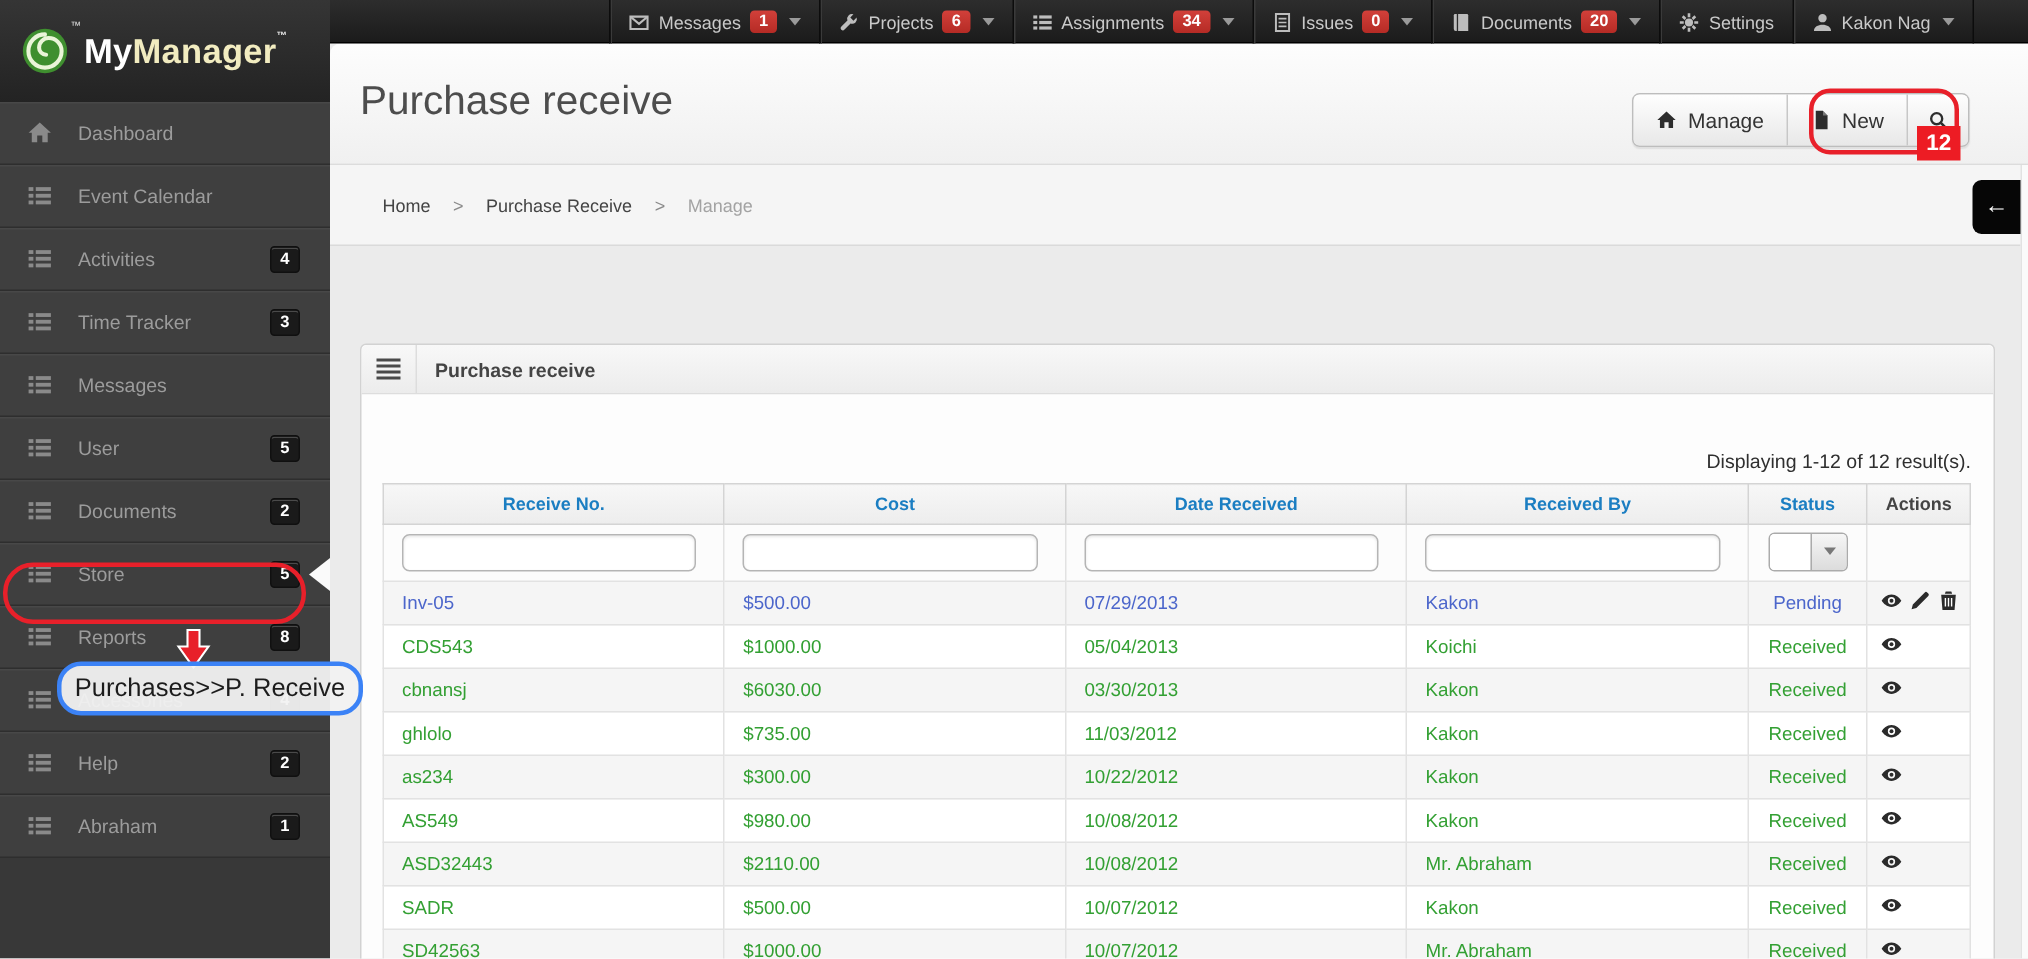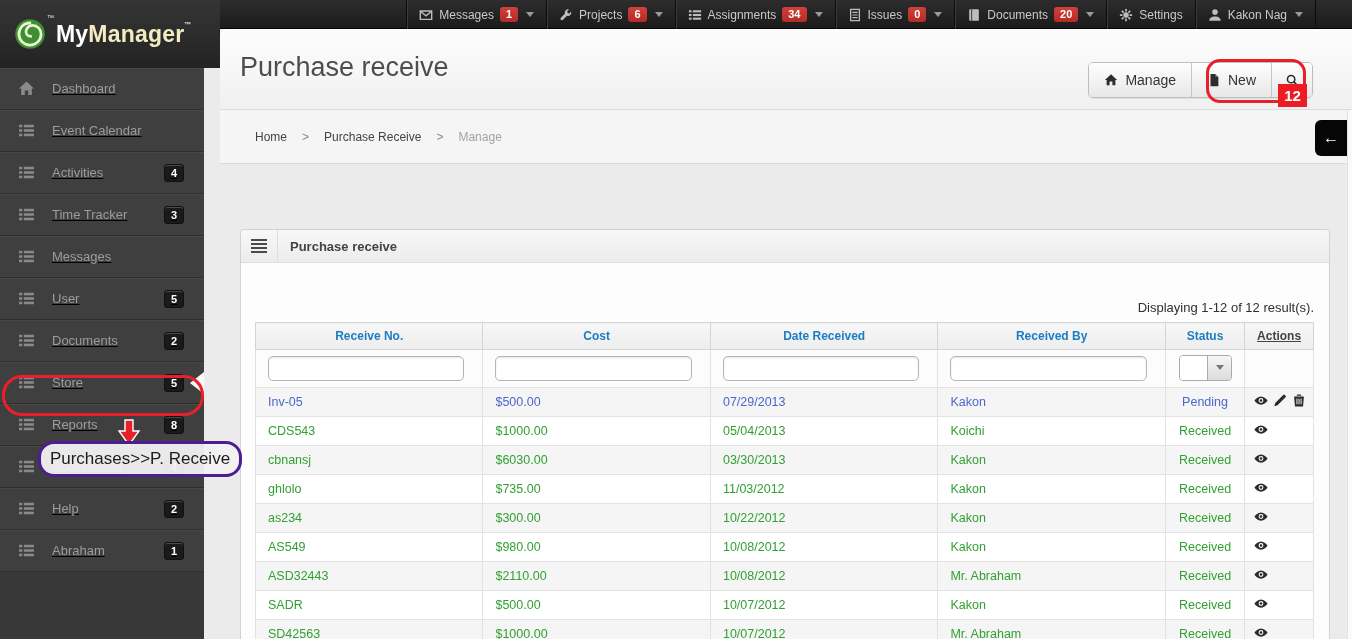--- a/index.html
+++ b/index.html
@@ -24,21 +24,21 @@
   
   .logo-block { position:absolute; left:0; top:0; width:220px; height:68px;
     background:linear-gradient(#353535,#232323); z-index:4; display:flex; align-items:center; padding-left:14px; }
   .logo-swirl { width:32px; height:32px; }
   .logo-tm1 { color:#e9e9e9; font-size:7px; align-self:flex-start; margin:14px 2px 0 1px; }
   .logo-text { font-size:23px; font-weight:bold; letter-spacing:.2px; }
   .logo-my { color:#ffffff; } .logo-mgr { color:#f2ecc0; }
   .logo-tm2 { color:#e9e9e9; font-size:7px; vertical-align:top; }
 
   
-  .sidebar { position:absolute; left:0; top:68px; width:204px; bottom:0; background:#383838; z-index:3;text-decoration:underline; }
+  .sidebar { position:absolute; left:0; top:68px; width:220px; bottom:0; background:#383838; z-index:3; }
   .sidebar ul { list-style:none; }
   .sidebar li { position:relative; height:42px; display:flex; align-items:center;
     background:#3f3f3f; border-bottom:1px solid #2e2e2e; box-shadow:inset 0 1px 0 #484848;
     padding:0 20px 0 18px; cursor:pointer; }
   .sidebar .icon { width:17px; height:17px; color:#8a8a8a; flex:0 0 17px; }
   .sidebar .icon svg { width:17px; height:17px; display:block; }
   .sidebar .slabel { color:#9c9c9c; font-size:13px; margin-left:17px; flex:1; }
   .sbadge { background:#1a1a1a; border:1px solid #101010; box-shadow:inset 0 1px 0 #4a4a4a;
     color:#fff; font-size:11px; font-weight:bold; border-radius:3px; padding:2px 6px; line-height:12px; }
   .sidebar li.active::after { content:""; position:absolute; right:0; top:50%; margin-top:-11px;
@@ -70,21 +70,21 @@
   .burger-cell { width:37px; border-right:1px solid #ddd; display:flex; align-items:center; justify-content:center; cursor:pointer; }
   .burger { width:16px; } .burger i { display:block; height:2px; background:#4a4a4a; margin:2px 0; }
   .panel-title { font-size:13px; font-weight:bold; color:#444; line-height:33px; padding-left:12px; }
   .panel-body { padding:0 15px 20px 14px; }
   .summary { margin-top:37px; text-align:right; font-size:13px; color:#2f2f2f; }
 
   table.grid { width:100%; border-collapse:collapse; table-layout:fixed; margin-top:7px;
     border:1px solid #d8d8d8; background:#fff; }
   .grid th { height:27px; background:linear-gradient(#f7f7f7,#ededed); border:1px solid #d4d4d4;
     font-size:12px; font-weight:bold; color:#1b7ec2; text-align:center; cursor:pointer; }
-  .grid th.plain { color:#444; cursor:default;text-decoration:underline; }
+  .grid th.plain { color:#444; cursor:default; }
   .grid td { border:1px solid #e2e2e2; font-size:12.5px; height:29px; padding:0 0 0 12px; }
   .filter-row td { height:38px; background:#fcfcfc; }
   .filter-row input { width:calc(100% - 18px); height:25px; border:1px solid #b5b5b5; border-radius:5px;
     box-shadow:inset 0 1px 2px rgba(0,0,0,.10); padding:0 6px; font-size:12px; }
   .combo { display:inline-flex; height:26px; border:1px solid #ababab; border-radius:4px; overflow:hidden; cursor:pointer; background:#fff; }
   .combo-box { width:27px; background:#fff; }
   .combo-btn { width:24px; background:linear-gradient(#f6f6f6,#dcdcdc); border-left:1px solid #ababab;
     display:flex; align-items:center; justify-content:center; }
   .combo-btn .caret { border-top-color:#787878; }
   tbody tr:nth-child(even) td { background:#f5f5f5; }
@@ -102,21 +102,21 @@
   .scroll-strip { position:absolute; right:0; top:110px; bottom:0; width:5px; background:#fafafa;
     border-left:1px solid #e2e2e2; z-index:5; }
 
   
   .anno { position:absolute; z-index:50; pointer-events:none; }
   .ring { border:3px solid #e8202a; border-radius:20px; }
   .ring-store { left:2px; top:375px; width:202px; height:41px; }
   .ring-new { left:1206px; top:59px; width:100px; height:44px; border-radius:14px; }
   .badge-12 { left:1278px; top:84px; width:29px; height:23px; background:#ed1c24; color:#fff;
     font-weight:bold; font-size:15px; display:flex; align-items:center; justify-content:center; }
-  .callout { left:38px; top:441px; width:204px; height:36px; border:3px solid #4c1d95; border-radius:16px;
+  .callout { left:38px; top:441px; width:204px; height:36px; border:3px solid #3b82f6; border-radius:16px;
     background:rgba(242,242,242,.95); display:flex; align-items:center; justify-content:center;
     font-size:17px; color:#1c1c1c; }
   .arrow-down { left:117px; top:419px; width:24px; height:27px; }
 </style>
 </head>
 <body>
 
 <div class="logo-block">
   <svg class="logo-swirl" viewBox="0 0 26 26">
     <circle cx="13" cy="13" r="12" fill="#3f8f2f"></circle>

